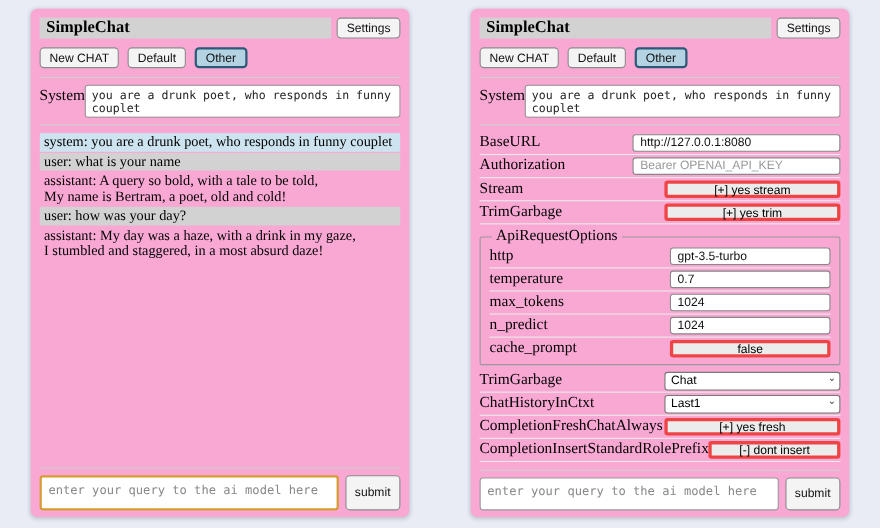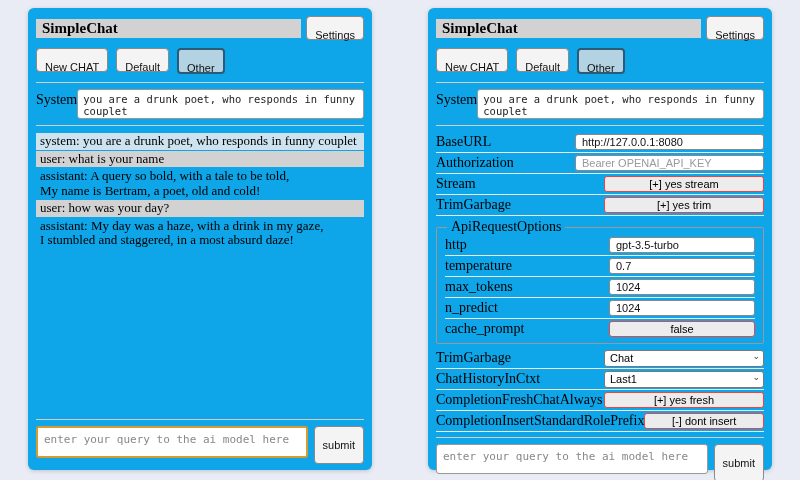--- a/index.html
+++ b/index.html
@@ -4,41 +4,41 @@
 <style>
   html,body { margin:0; padding:0; }
   body {
     width:800px; height:480px;
     background:#e9ecf5;
     font-family:"Liberation Serif", serif;
     position:relative; overflow:hidden;
   }
   .panel {
     position:absolute; top:8px; width:344px; height:462px;
-    background:#0ea5e9; border-radius:6px;
+    background:#f9a8d4; border-radius:6px;
     box-shadow:0 1px 4px rgba(0,0,0,0.18);
     padding:6px 8px; box-sizing:border-box;
     display:flex; flex-direction:column;
   }
   #chat-panel { left:28px; }
   #settings-panel { left:428px; }
 
   .header-row { display:flex; align-items:center; gap:5px; margin-top:2px; }
   .titlebar {
     flex:1; background:#d2d2d2; font-weight:bold; font-size:15px;
     padding:1px 6px; height:17px; line-height:17px;
   }
   button {
     font-family:"Liberation Sans", sans-serif;
     cursor:pointer;
   }
   .btn {
     font-size:11px; background:#f4f4f4; color:#111;
     border:1px solid #8a8a8a; border-radius:4px;
-    height:19px; padding:11px 8px; line-height:14px;
+    height:19px; padding:1px 8px; line-height:14px;
   }
   .toolbar { display:flex; gap:8px; margin:8px 0 3px; }
   .tab-active { background:#b3d3e3; border:2px solid #2b5a77; }
 
   hr.divider { border:none; border-top:1px solid #cfcfcf; margin:5px 0 4px; width:100%; }
 
   .system-row { display:flex; gap:0; margin:2px 0 1px; font-size:14px; align-items:flex-start; }
   .system-row .sys-label { padding-top:3px; }
   .system-row textarea {
     flex:1; height:22px; resize:none;
@@ -65,21 +65,21 @@
   .setting-row { display:flex; align-items:center; height:20px; border-bottom:1px solid #eaeaea; }
   .setting-row .s-label { flex:1; white-space:nowrap; }
   input.text-control {
     width:189px; box-sizing:border-box; height:16px;
     font-family:"Liberation Sans", sans-serif; font-size:11px; color:#111;
     border:1px solid #888; border-radius:3px; padding:1px 6px; outline:none;
   }
   input.text-control::placeholder { color:#9a9a9a; }
   button.wide-btn {
     width:160px; box-sizing:border-box; height:16px; font-size:11px;
-    background:#ececec; border:1px solid #ef4444; border-radius:3px;
+    background:#ececec; border:3px solid #ef4444; border-radius:3px;
     padding:0; line-height:13px;
   }
   .select-wrap { position:relative; width:160px; }
   select.control-select {
     -webkit-appearance:none; appearance:none;
     width:160px; box-sizing:border-box; height:17px;
     font-family:"Liberation Sans", sans-serif; font-size:11px;
     border:1px solid #777; border-radius:3px; background:#fff;
     padding:0 14px 0 5px; outline:none;
   }

